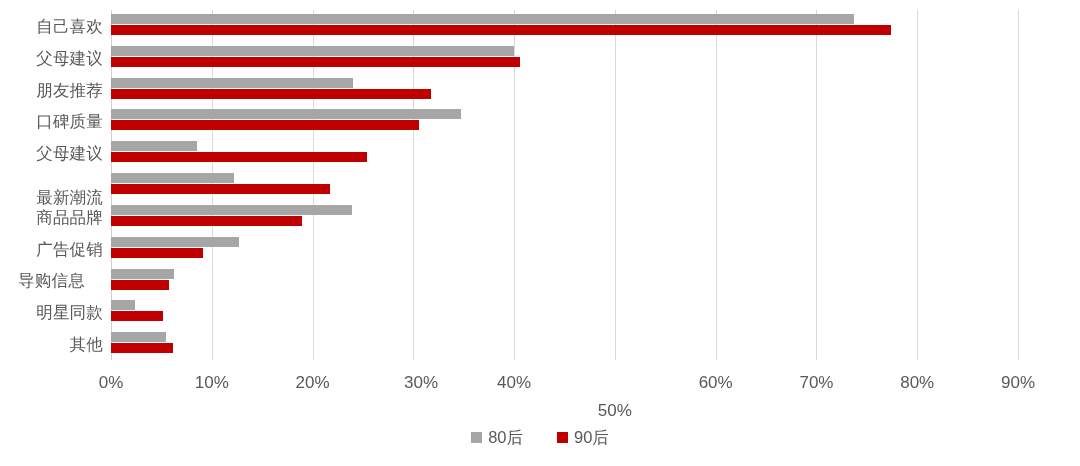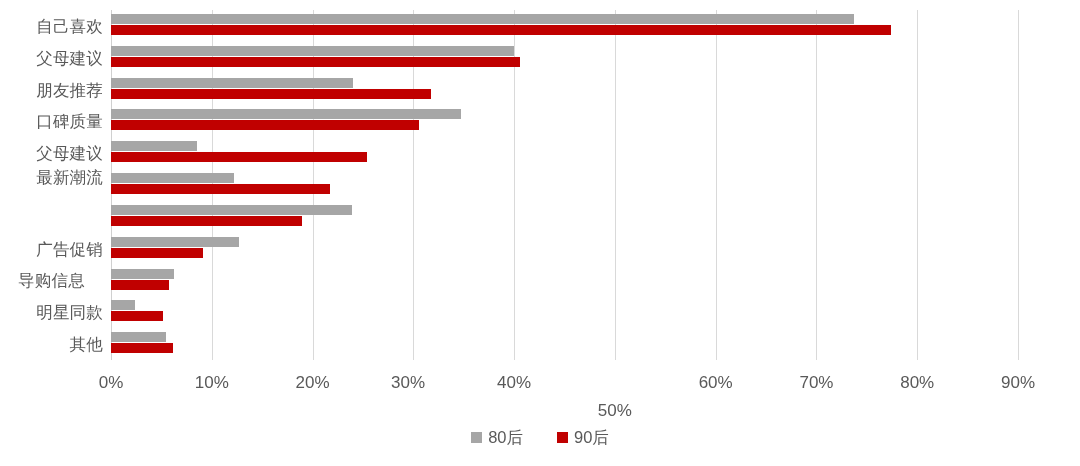--- a/index.html
+++ b/index.html
@@ -144,21 +144,22 @@
 <body>
 
 <div id="chart-root">
 
   <div id="cat-labels">
       <div class="cat-label" style="top: 5.90909px;">自己喜欢</div>
       <div class="cat-label" style="top: 37.7273px;">父母建议</div>
       <div class="cat-label" style="top: 69.5455px;">朋友推荐</div>
       <div class="cat-label" style="top: 101.364px;">口碑质量</div>
       <div class="cat-label" style="top: 133.182px;">父母建议</div>
-      <div class="cat-label" style="top: 157px;">最新潮流</div>
+      <div class="cat-label" style="top: 177px;">最新潮流</div>
+      <div class="cat-label" style="top: 196.818px;">商品品牌</div>
       <div class="cat-label" style="top: 228.636px;">广告促销</div>
       <div class="cat-label" style="top: 260.455px; text-align: center;">导购信息</div>
       <div class="cat-label" style="top: 292.273px;">明星同款</div>
       <div class="cat-label" style="top: 324.091px;">其他</div>
     </div>
 
   <div id="plot-area">
     <div id="gridlines">
         <div class="gridline axis-line" style="left: 0px;"></div>
         <div class="gridline" style="left: 100.778px;"></div>
@@ -216,21 +217,21 @@
           <div class="bar bar-80" title="其他 80后: 5.5%" style="width: 55.4278px; background: rgb(166, 166, 166);"></div>
           <div class="bar bar-90" title="其他 90后: 6.2%" style="width: 62.4822px; background: rgb(192, 0, 0);"></div>
         </div>
       </div>
   </div>
 
   <div id="x-ticks">
       <div class="x-tick" style="left: 0px;">0%</div>
       <div class="x-tick" style="left: 100.778px;">10%</div>
       <div class="x-tick" style="left: 201.556px;">20%</div>
-      <div class="x-tick" style="left: 297px;">30%</div>
+      <div class="x-tick" style="left: 310px;">30%</div>
       <div class="x-tick" style="left: 403.111px;">40%</div>
       <div class="x-tick" style="left: 503.889px; margin-top: 28px;">50%</div>
       <div class="x-tick" style="left: 604.667px;">60%</div>
       <div class="x-tick" style="left: 705.444px;">70%</div>
       <div class="x-tick" style="left: 806.222px;">80%</div>
       <div class="x-tick" style="left: 907px;">90%</div>
     </div>
 
   <div id="legend">
       <div class="legend-item">

